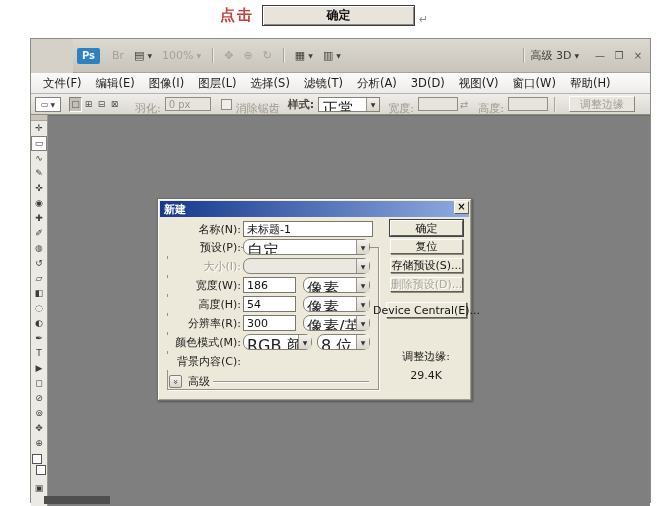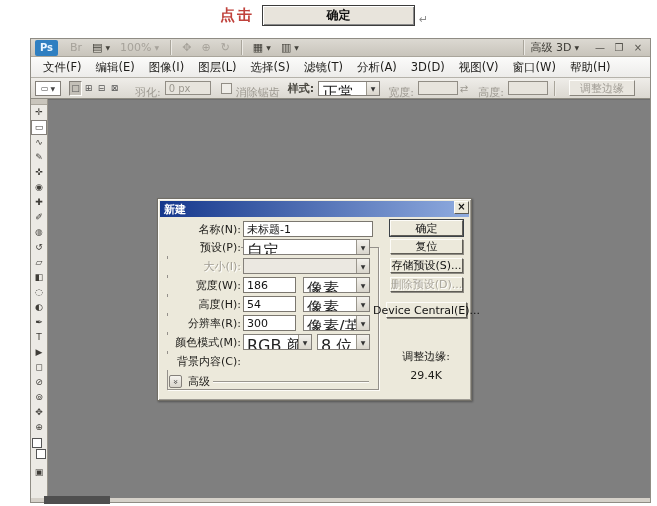--- a/index.html
+++ b/index.html
@@ -22,22 +22,22 @@
   .ann-mark { color: #8a8a8a; font-size: 11px; margin-left: 4px; margin-top: 8px; }
 
   
   .window {
     position: absolute; left: 30px; top: 38px; width: 621px; height: 465px;
     border: 1px solid #8f8c84; background: #d5d1c9;
   }
 
   
   .app-bar {
-    height: 18px; display: flex; align-items: center; padding: 0 4px;
-    background: linear-gradient(#dcd9d2, #c8c4bb); border-bottom: 1px solid #a9a59b;
+    height: 34px; display: flex; align-items: center; padding: 0 4px;
+    background: linear-gradient(#dcd9d2, #c8c4bb); border-bottom: 1px solid #a9a59b; margin-left: 42px;
   }
   .ps-logo {
     width: 23px; height: 16px; background: #2f7fc1; border-radius: 2px;
     color: #e8f4ff; font-weight: bold; font-size: 10px;
     display: flex; align-items: center; justify-content: center; margin-right: 7px;
   }
   .bar-icon { display: flex; align-items: center; font-size: 11px; color: #44423c; margin: 0 5px; }
   .bar-icon.dim { color: #a6a29a; }
   .bar-arrow { font-size: 6px; margin-left: 3px; color: inherit; }
   .bar-sep { width: 1px; height: 15px; background: #a9a59b; margin: 0 6px; box-shadow: 1px 0 0 #eceae5; }
@@ -118,21 +118,21 @@
     position: absolute; right: 2px; top: 1.5px; width: 15px; height: 13px;
     background: #ece9db; border: 1px solid; border-color: #fdfcf8 #5f5d56 #5f5d56 #fdfcf8;
     display: flex; align-items: center; justify-content: center;
     font-size: 10px; font-weight: bold; color: #111; line-height: 1;
   }
   .dlg-label { position: absolute; left: 8px; width: 75px; height: 16px; text-align: right;
                font-size: 11px; color: #1c1b18; line-height: 16px; background: #ece9db; white-space: nowrap; z-index: 2; }
   .dlg-label.disabled { color: #a19d93; text-shadow: 1px 1px 0 #fff; }
   .dlg-input { position: absolute; height: 16px; background: #fff; border: 1px solid #7b776f;
                font-size: 11px; color: #111; padding: 0 3px; font-family: inherit; z-index: 2; }
-  .dlg-combo { position: absolute; height: 16px; z-index: 2; }
+  .dlg-combo { position: absolute; height: 16px; z-index: 2; border-radius: 7px; }
   .frame { position: absolute; left: 9px; top: 48px; width: 212px; height: 143px;
            border: 1px solid #94908a; box-shadow: 1px 1px 0 #fdfcf8; z-index: 1; }
   .btn { position: absolute; background: #ece9db; border: 1px solid;
          border-color: #fdfcf8 #5f5d56 #5f5d56 #fdfcf8; box-shadow: 1px 1px 0 #8d8a82;
          display: flex; align-items: center; justify-content: center;
          font-size: 11px; color: #111; white-space: nowrap; z-index: 2; }
   .btn.default { box-shadow: 0 0 0 1px #3c4248; }
   .btn.disabled { color: #a8a49a; text-shadow: 1px 1px 0 #fff; }
   .advanced-row { position: absolute; left: 11px; top: 175px; display: flex; align-items: center; z-index: 2; }
   .expander { width: 13px; height: 13px; border: 1px solid #84807a; border-radius: 2px;

